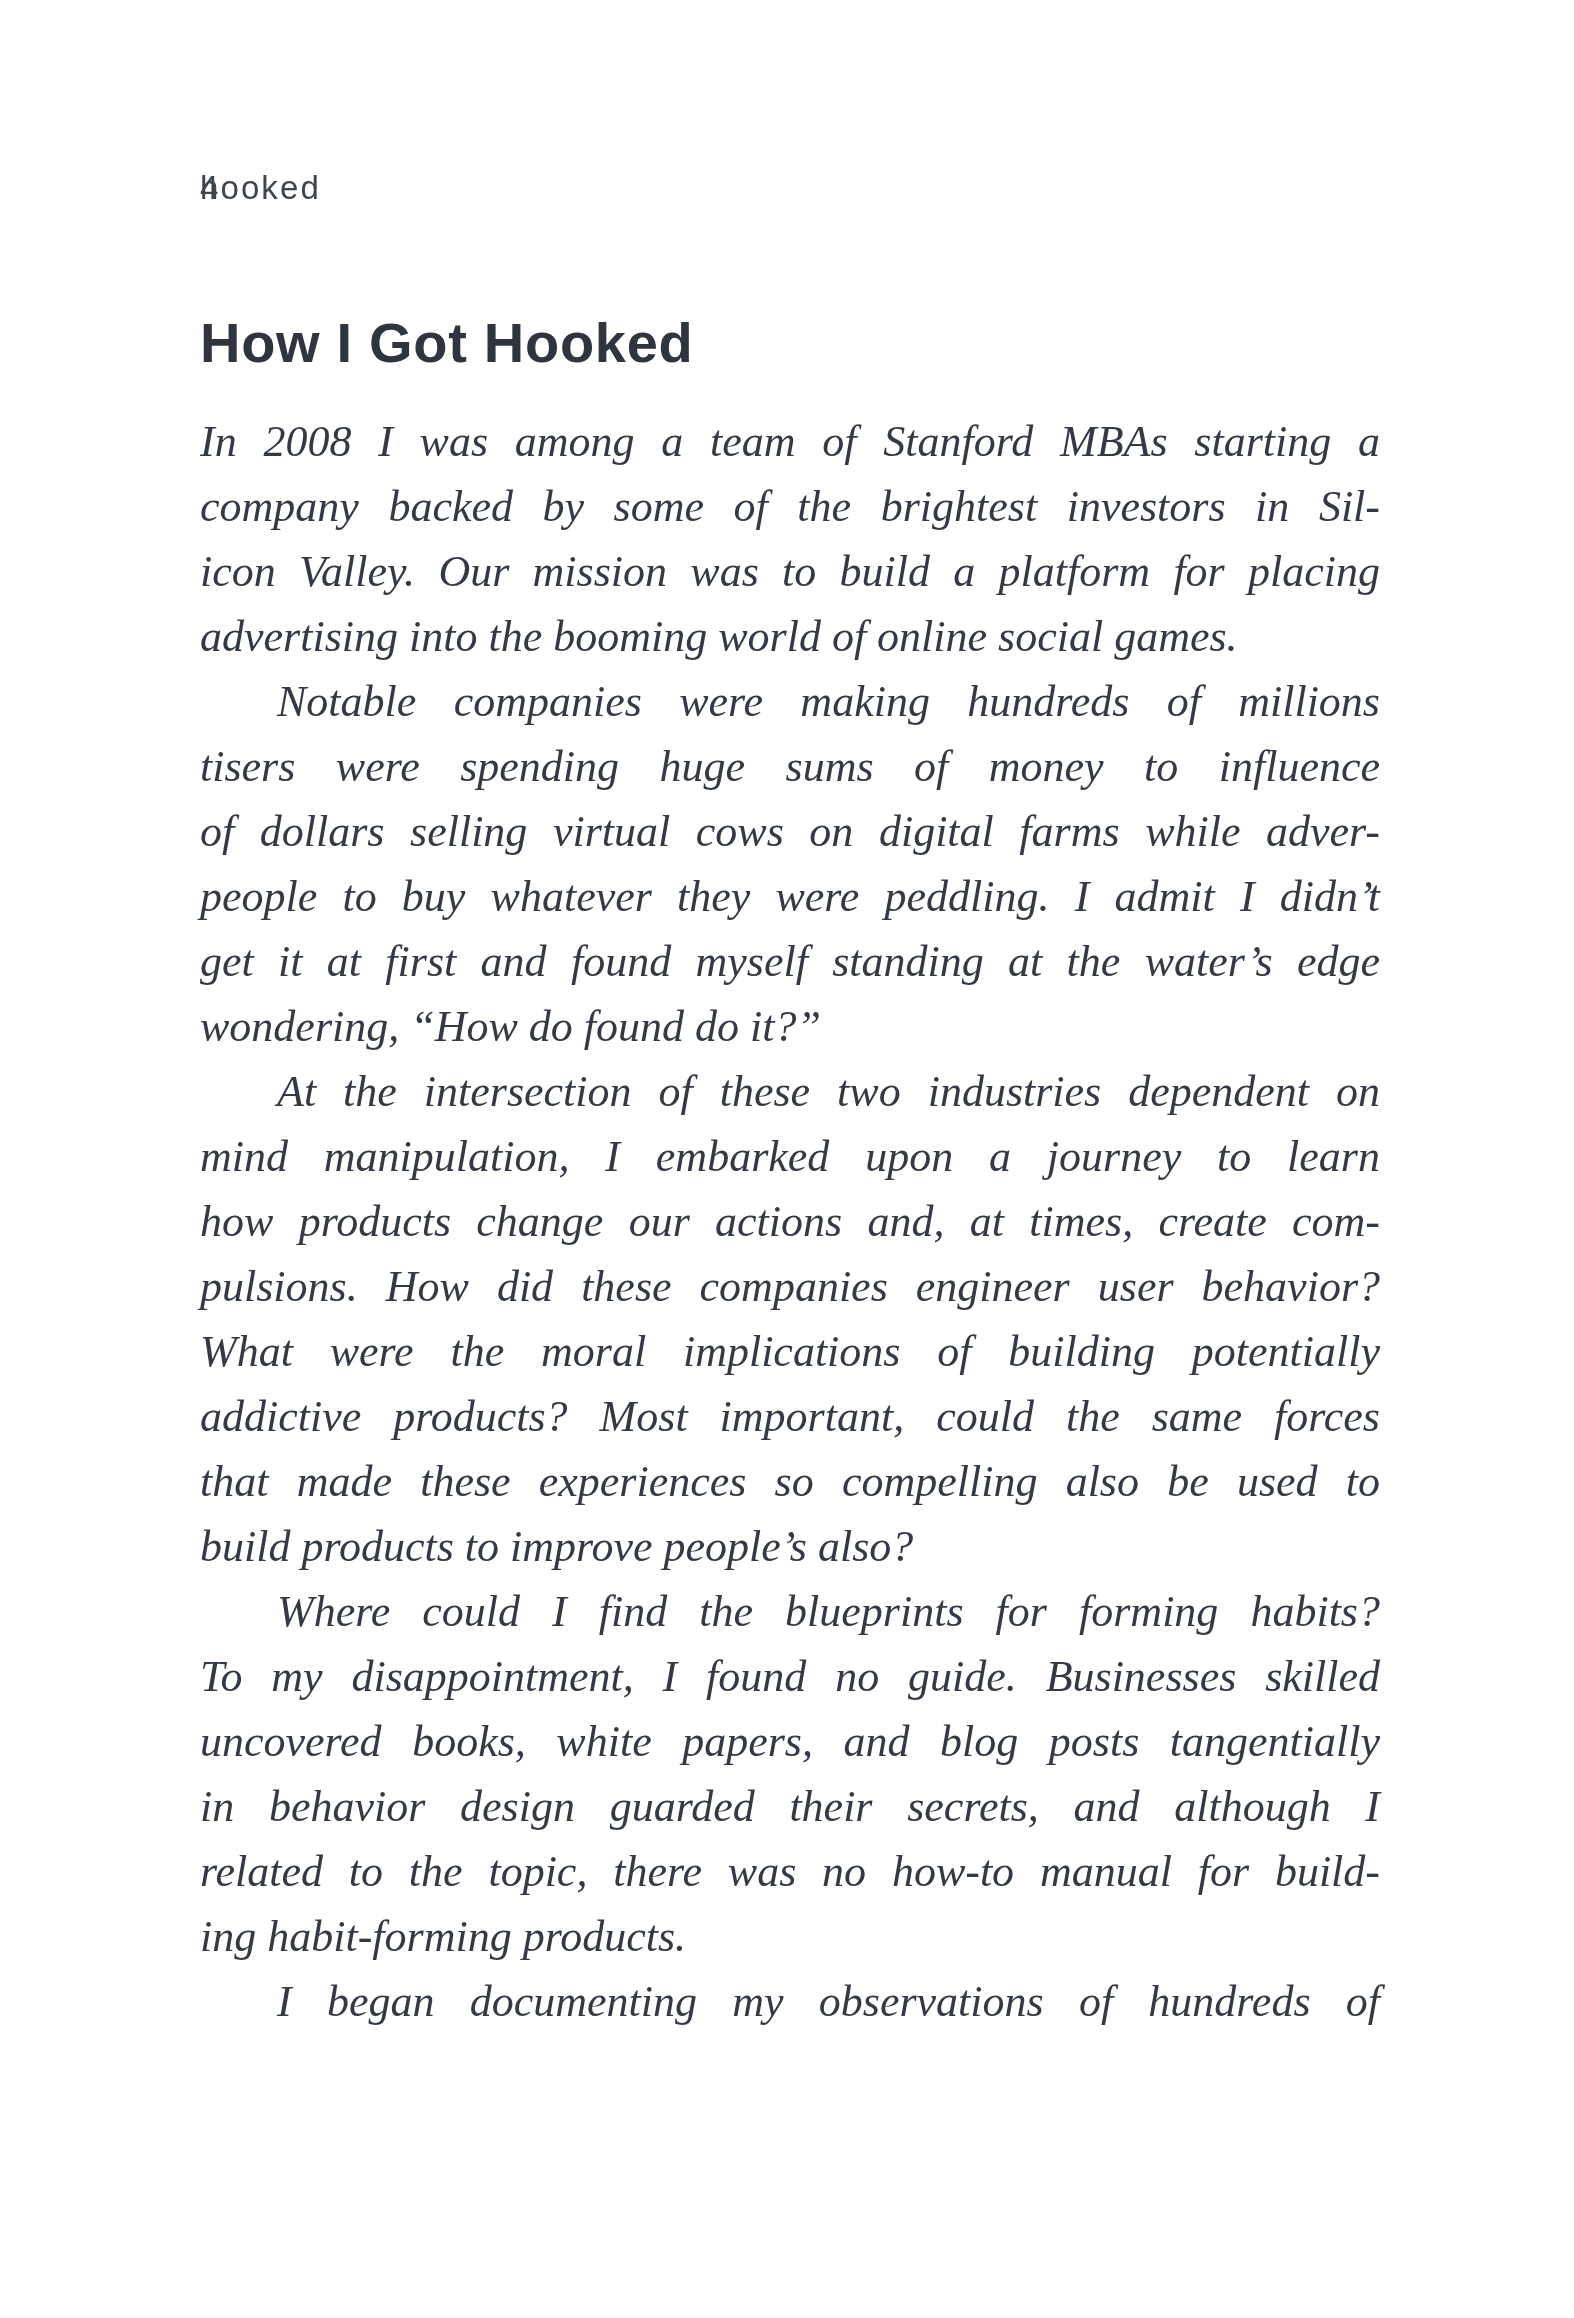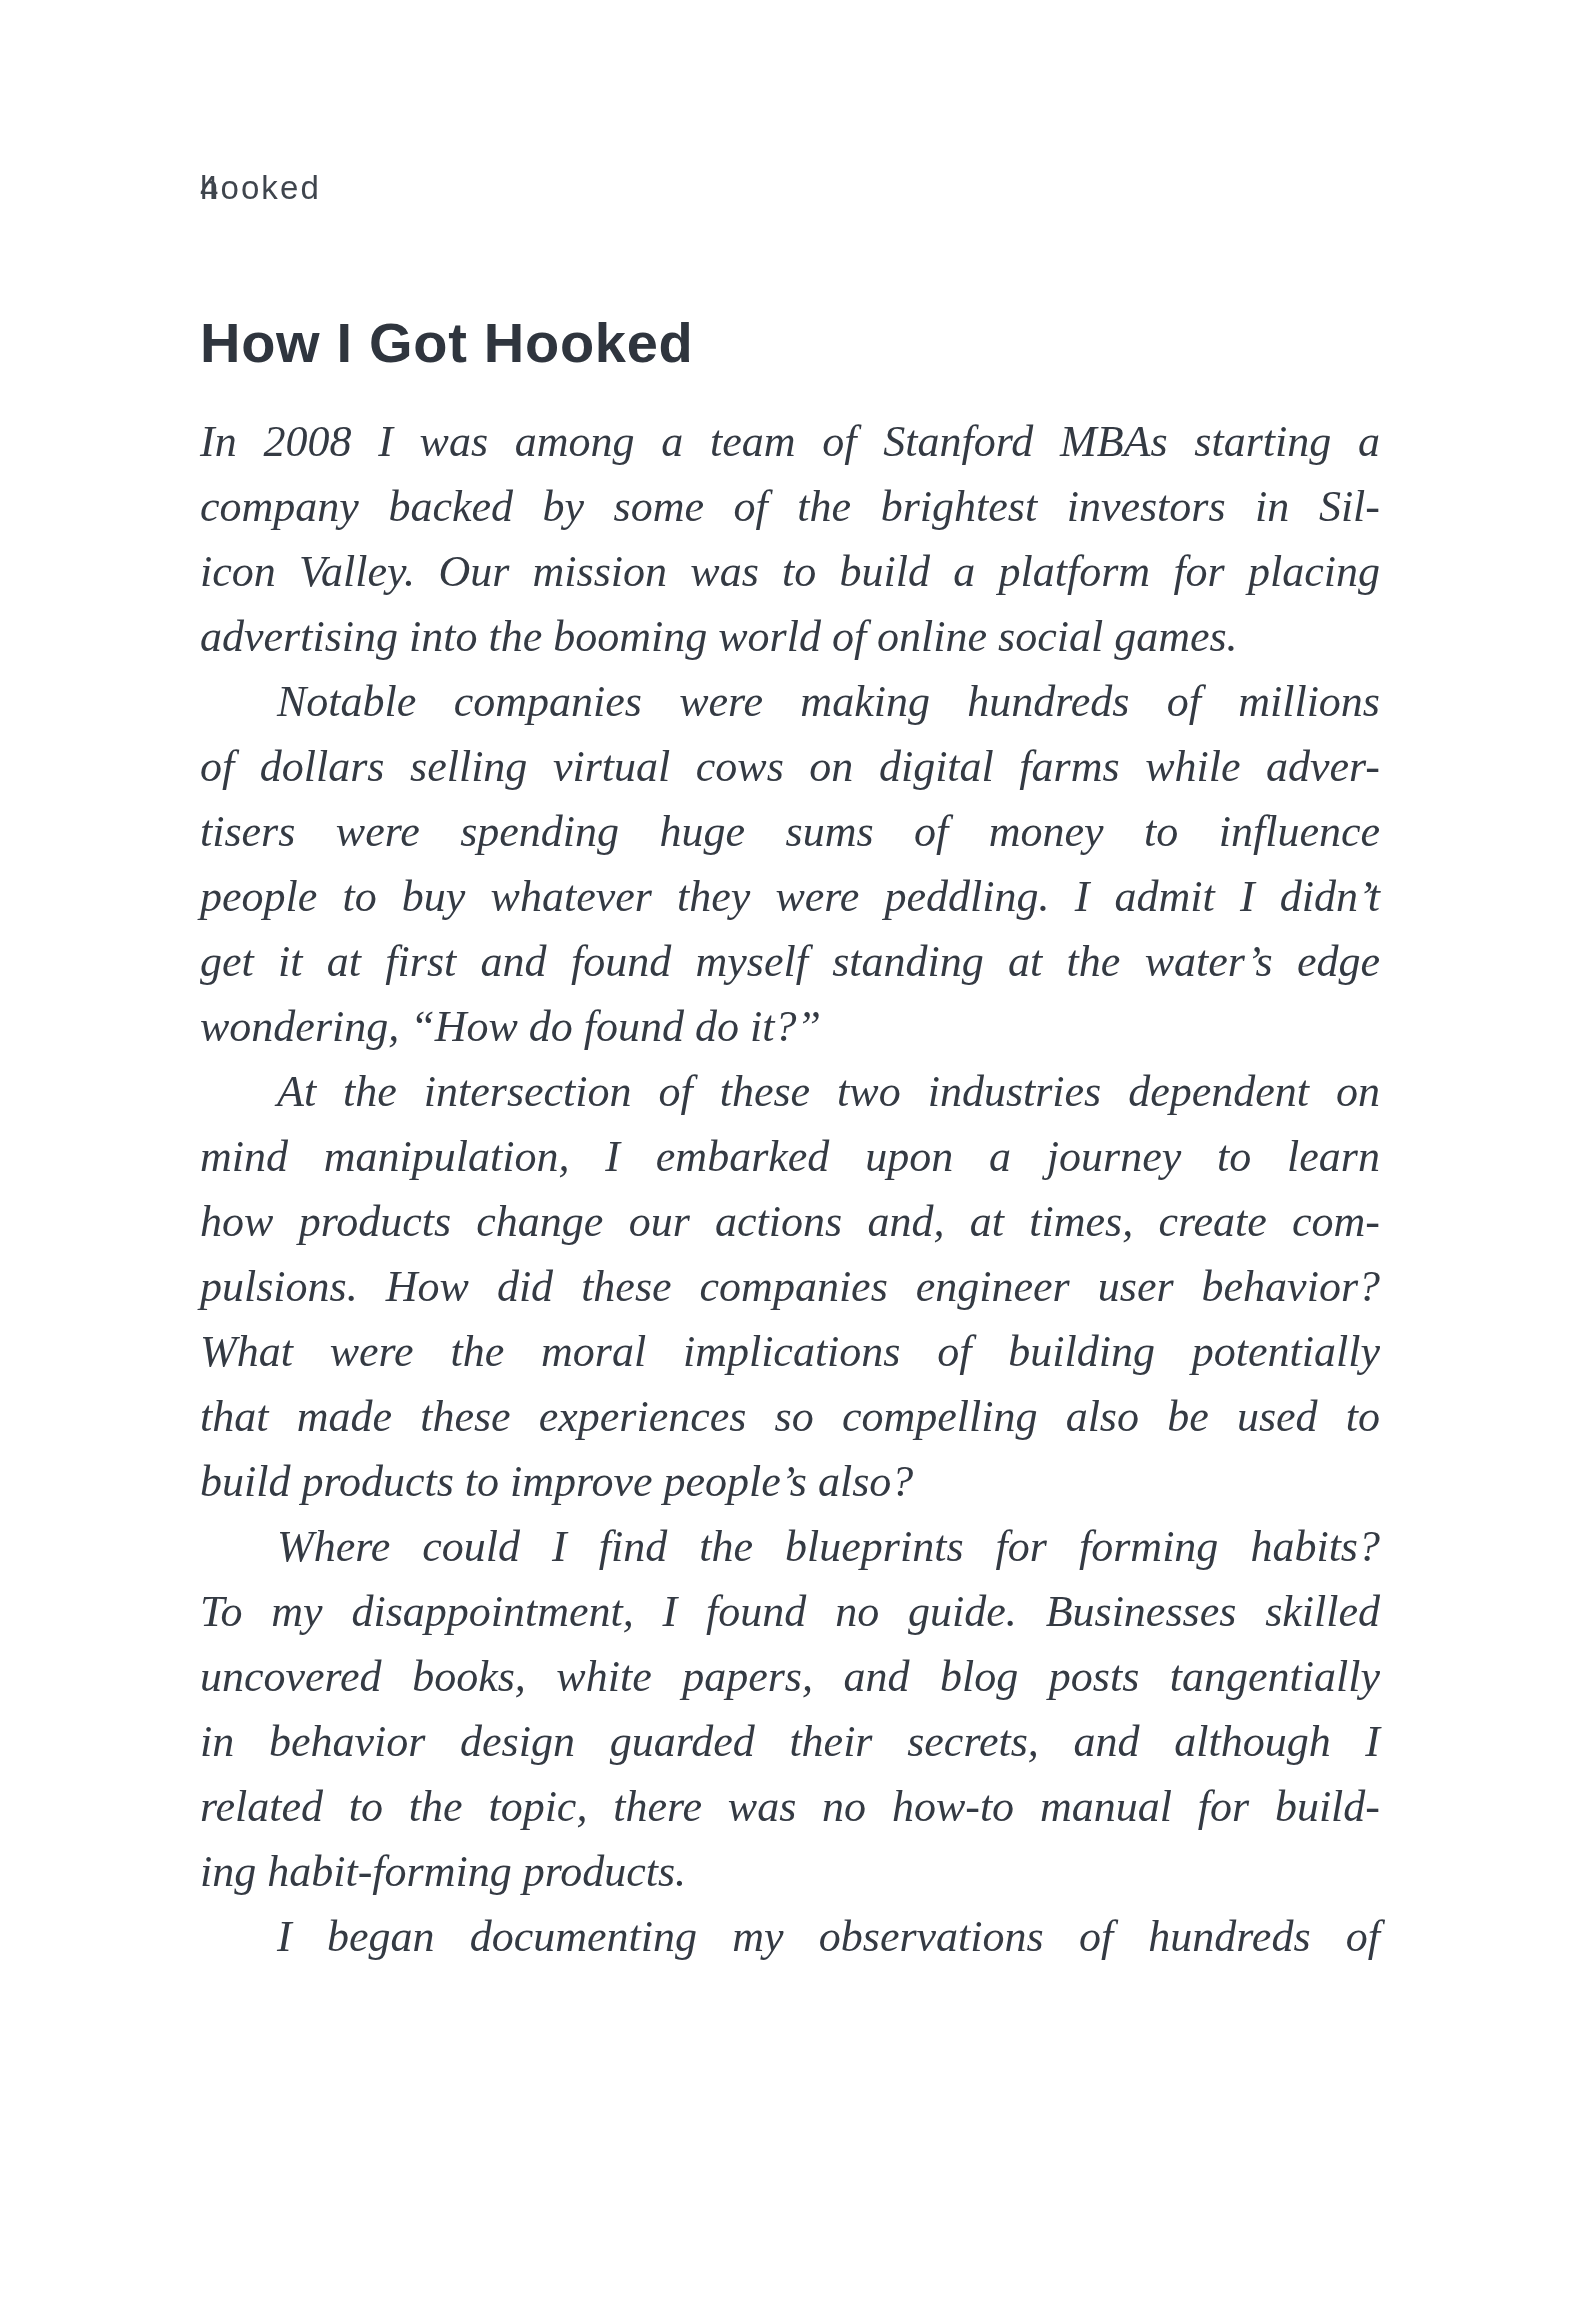--- a/index.html
+++ b/index.html
@@ -71,33 +71,34 @@
 
     <p class="para">
       <span class="line just">In 2008 I was among a team of Stanford MBAs starting a</span>
       <span class="line just">company backed by some of the brightest investors in Sil-</span>
       <span class="line just">icon Valley. Our mission was to build a platform for placing</span>
       <span class="line">advertising into the booming world of online social games.</span>
     </p>
 
     <p class="para">
       <span class="line just ind">Notable companies were making hundreds of millions</span>
+      <span class="line just">tisers were spending huge sums of money to influence</span>
       <span class="line just">of dollars selling virtual cows on digital farms while adver-</span>
-      <span class="line just">tisers were spending huge sums of money to influence</span>
       <span class="line just">people to buy whatever they were peddling. I admit I didn’t</span>
       <span class="line just">get it at first and found myself standing at the water’s edge</span>
       <span class="line">wondering, “How do found do it?”</span>
     </p>
 
     <p class="para">
       <span class="line just ind">At the intersection of these two industries dependent on</span>
       <span class="line just">mind manipulation, I embarked upon a journey to learn</span>
       <span class="line just">how products change our actions and, at times, create com-</span>
       <span class="line just">pulsions. How did these companies engineer user behavior?</span>
       <span class="line just">What were the moral implications of building potentially</span>
+      <span class="line just">addictive products? Most important, could the same forces</span>
       <span class="line just">that made these experiences so compelling also be used to</span>
       <span class="line">build products to improve people’s also?</span>
     </p>
 
     <p class="para">
       <span class="line just ind">Where could I find the blueprints for forming habits?</span>
       <span class="line just">To my disappointment, I found no guide. Businesses skilled</span>
       <span class="line just">uncovered books, white papers, and blog posts tangentially</span>
       <span class="line just">in behavior design guarded their secrets, and although I</span>
       <span class="line just">related to the topic, there was no how-to manual for build-</span>

